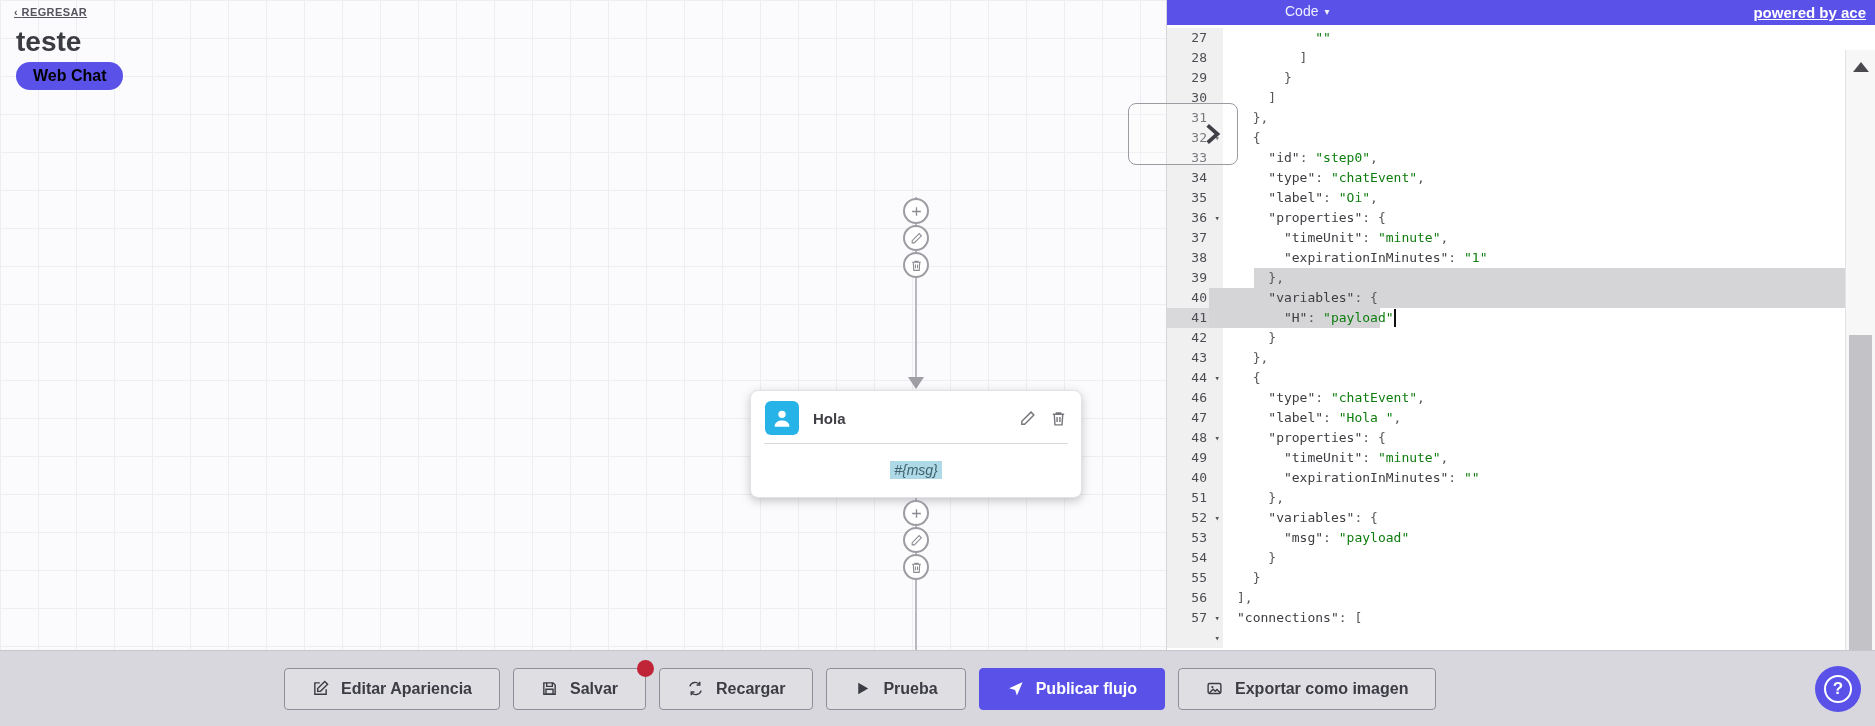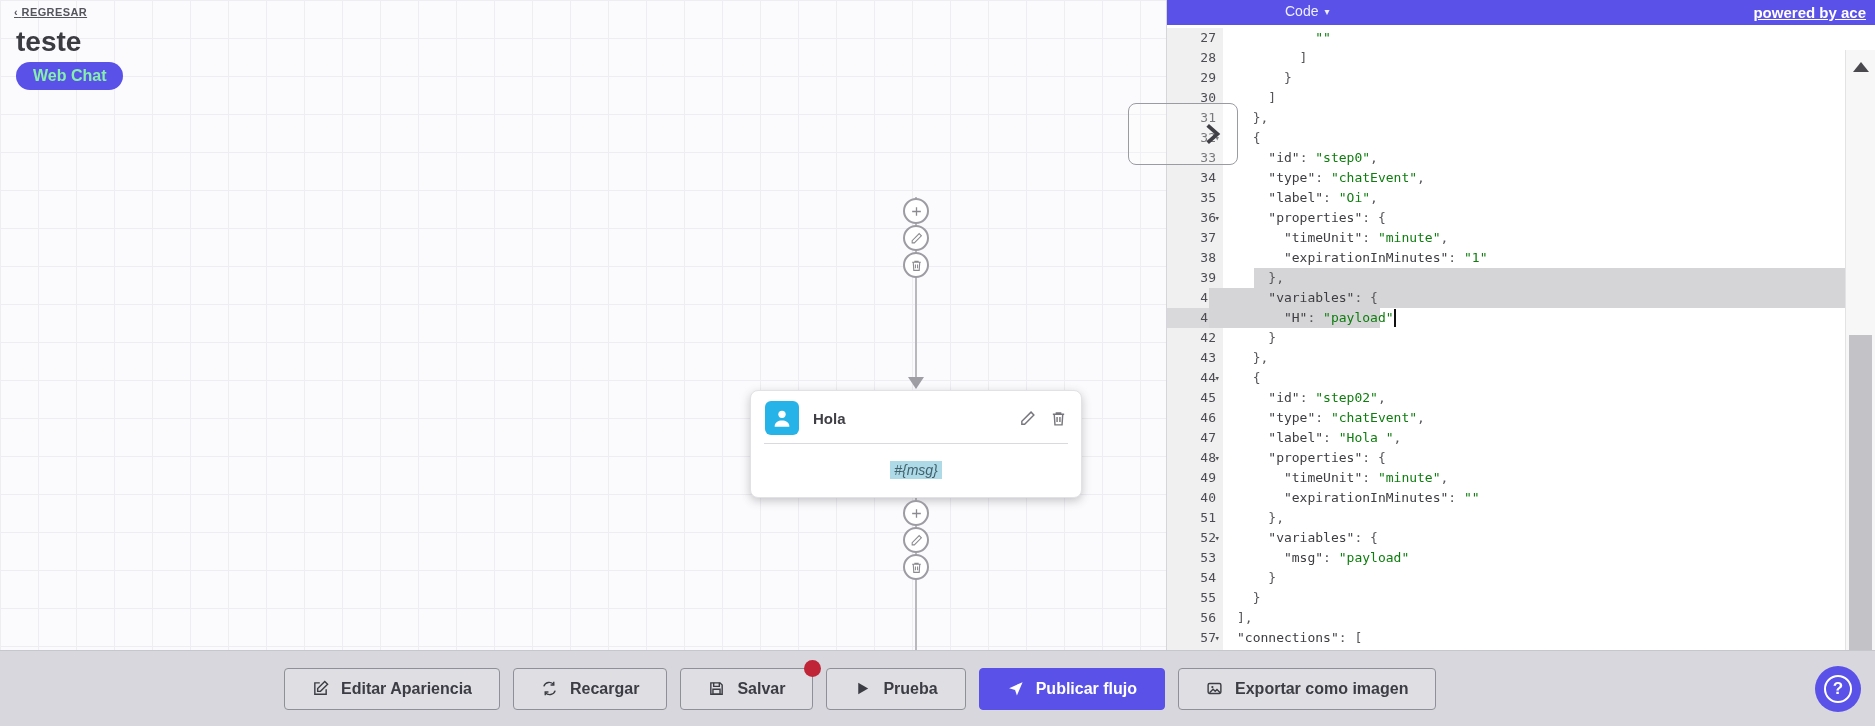--- a/index.html
+++ b/index.html
@@ -8,21 +8,21 @@
 
   
   .canvas { position:absolute; left:0; top:0; width:1166px; height:726px;
     background-color:#fbfbfd;
     background-image:linear-gradient(#ededf2 1px, transparent 1px),
                      linear-gradient(90deg,#ededf2 1px, transparent 1px);
     background-size:38px 38px; }
   .back-link { position:absolute; left:14px; top:6px; font-size:11px; font-weight:bold;
     color:#55555e; text-decoration:underline; letter-spacing:.4px; cursor:pointer; }
   .flow-title { position:absolute; left:16px; top:26px; font-size:28px; font-weight:600; color:#3b3b42; }
-  .channel-pill { position:absolute; left:16px; top:62px; background:#5a51e8; color:#86efac;
+  .channel-pill { position:absolute; left:16px; top:62px; background:#5a51e8; color:#000000;
     font-size:16px; font-weight:bold; padding:5px 17px; border-radius:18px; }
 
   
   .node { position:absolute; background:#fff; border:1px solid #e2e2e6; border-radius:8px;
     box-shadow:0 3px 10px rgba(60,60,70,.28); z-index:3; }
   .node1 { left:760px; top:90px; width:313px; height:107px; }
   .node2 { left:750px; top:390px; width:332px; height:108px; }
   .nhead { display:flex; align-items:center; padding:10px 14px 8px 14px; }
   .navatar { width:34px; height:34px; background:#26b3e8; border-radius:6px;
     display:flex; align-items:center; justify-content:center; flex:0 0 auto; }
@@ -63,21 +63,21 @@
   .mode-select { position:absolute; left:118px; top:3px; font-size:14px; cursor:pointer; display:flex; gap:6px; align-items:center; }
   .mode-caret { font-size:10px; }
   .powered { position:absolute; right:9px; top:4px; font-size:15px; font-weight:bold;
     color:#fff; text-decoration:underline; cursor:pointer; }
 
   .editor { position:relative; height:625px; overflow:hidden;
     font-family:"DejaVu Sans Mono", monospace; font-size:13px; }
   .lines { position:absolute; left:0; top:3px; right:30px; }
   .cl { display:flex; height:20px; line-height:20px; }
   .gut { position:relative; width:56px; flex:0 0 auto; background:#f0f0f1; color:#4c4c52;
-    text-align:right; padding-right:7px; }
+    text-align:right; padding-right:16px; }
   .gut.act { background:#d9d9dc; }
   .fold { position:absolute; right:3px; top:0; font-size:9px; color:#55555a; }
   .codearea { position:relative; flex:1; padding-left:14px; white-space:pre; color:#54545a; }
   .ct { position:relative; z-index:1; }
   .ct .k { color:#3d3d42; }
   .ct .s { color:#0d7d0d; }
   .ct .p { color:#55555a; }
   .selband { position:absolute; top:0; height:20px; background:#d5d5d7; z-index:0; }
   .cursor { position:absolute; top:1px; width:2px; height:18px; background:#111; z-index:2; }
 
@@ -269,24 +269,20 @@
           </div>
           <div class="cl">
             <div class="gut"><span>43</span></div>
             <div class="codearea"><span class="ct"><span class="p">  },</span></span></div>
           </div>
           <div class="cl">
             <div class="gut"><span>44</span><span class="fold">▾</span></div>
             <div class="codearea"><span class="ct"><span class="p">  {</span></span></div>
           </div>
           <div class="cl">
-            <div class="gut"><span>45</span></div>
-            <div class="codearea"><span class="ct"><span class="p">    </span><span class="k">"id"</span><span class="p">: </span><span class="s">"step02"</span><span class="p">,</span></span></div>
-          </div>
-          <div class="cl">
             <div class="gut"><span>46</span></div>
             <div class="codearea"><span class="ct"><span class="p">    </span><span class="k">"type"</span><span class="p">: </span><span class="s">"chatEvent"</span><span class="p">,</span></span></div>
           </div>
           <div class="cl">
             <div class="gut"><span>47</span></div>
             <div class="codearea"><span class="ct"><span class="p">    </span><span class="k">"label"</span><span class="p">: </span><span class="s">"Hola "</span><span class="p">,</span></span></div>
           </div>
           <div class="cl">
             <div class="gut"><span>48</span><span class="fold">▾</span></div>
             <div class="codearea"><span class="ct"><span class="p">    </span><span class="k">"properties"</span><span class="p">: {</span></span></div>
@@ -343,45 +339,45 @@
 
   <div class="toolbar">
       <button class="tbtn">
         <span style="display: flex;">
           <svg viewBox="0 0 24 24" fill="none" stroke="currentColor" stroke-width="2">
             <path d="M11 4H4v16h16v-7"></path>
             <path d="M18 2l4 4-10 10h-4v-4L18 2z"></path>
           </svg>
         </span>
         <span>Editar Apariencia</span>
+      </button>
+      <button class="tbtn">
+        <span style="display: flex;">
+          <svg viewBox="0 0 24 24" fill="none" stroke="currentColor" stroke-width="2">
+            <path d="M4 4h13l3 3v13H4z"></path>
+            <path d="M8 4v5h8V4"></path>
+            <path d="M7 13h10v7H7z"></path>
+          </svg>
+        </span>
+        <span>Salvar</span>
+        <span class="dot"></span>
       </button>
       <button class="tbtn">
         <span style="display: flex;">
           <svg viewBox="0 0 24 24" fill="none" stroke="currentColor" stroke-width="2">
             <path d="M4 9a8 8 0 0 1 14-2.5"></path>
             <path d="M18 2.5v4.5h-4.5"></path>
             <path d="M20 15a8 8 0 0 1-14 2.5"></path>
             <path d="M6 21.5V17h4.5"></path>
           </svg>
         </span>
         <span>Recargar</span>
       </button>
       <button class="tbtn">
         <span style="display: flex;">
-          <svg viewBox="0 0 24 24" fill="none" stroke="currentColor" stroke-width="2">
-            <path d="M4 4h13l3 3v13H4z"></path>
-            <path d="M8 4v5h8V4"></path>
-            <path d="M7 13h10v7H7z"></path>
-          </svg>
-        </span>
-        <span>Salvar</span>
-        <span class="dot"></span>
-      </button>
-      <button class="tbtn">
-        <span style="display: flex;">
           <svg viewBox="0 0 24 24" fill="currentColor">
             <path d="M6 4l14 8-14 8z"></path>
           </svg>
         </span>
         <span>Prueba</span>
       </button>
       <button class="tbtn primary">
         <span style="display: flex;">
           <svg viewBox="0 0 24 24" fill="currentColor">
             <path d="M3 11.5L22 3l-8 19-2.6-8L3 11.5z"></path>

